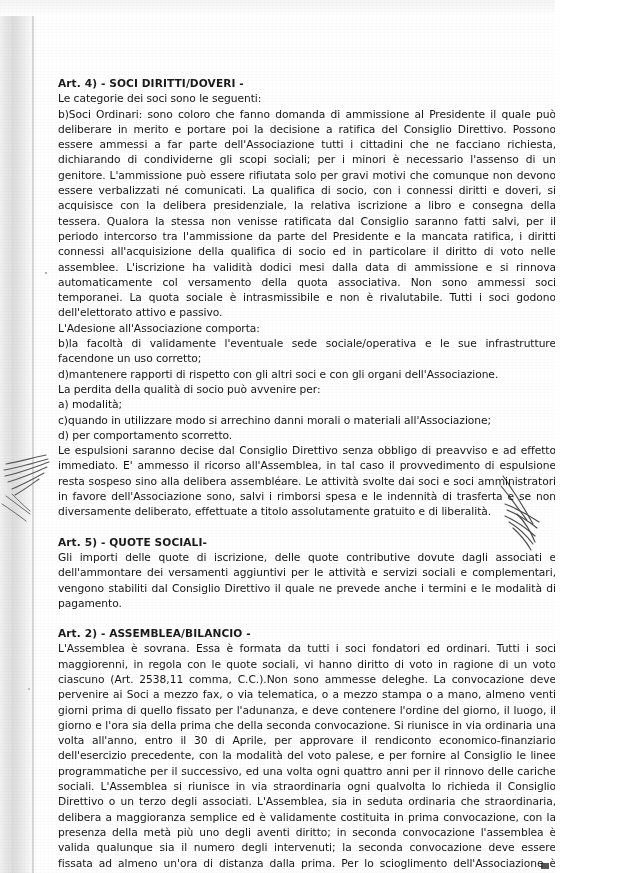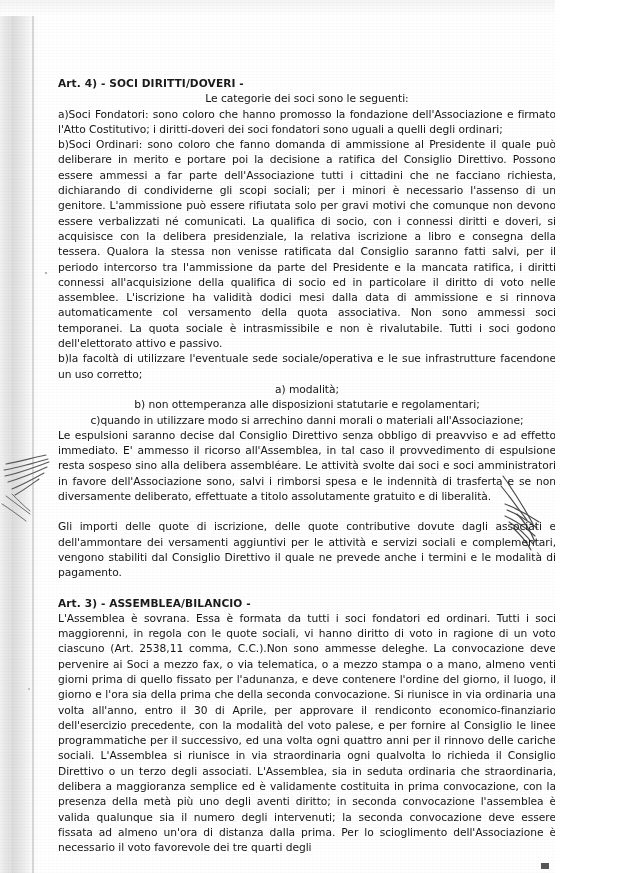--- a/index.html
+++ b/index.html
@@ -104,21 +104,21 @@
   }
   .para {
     font-size: 10.7px;
     color: #151515;
     line-height: 15.3px;
     margin: 0;
     text-align: justify;
     text-justify: inter-word;
     letter-spacing: -0.05px;
   }
-  .para.noj { text-align: center; }
+  .para.noj { text-align: left; }
   .spacer-lg { height: 15px; }
 
   
   .grain {
     position: absolute;
     inset: 0;
     pointer-events: none;
     opacity: .055;
     background-image:
       repeating-linear-gradient(0deg, rgba(0,0,0,.6) 0px, rgba(0,0,0,0) 1px, rgba(0,0,0,0) 3px),
@@ -170,38 +170,41 @@
       <path d="M14 58 C22 65, 28 73, 32 80"></path>
       <path d="M18 44 C26 52, 32 62, 36 72"></path>
     </g>
   </svg>
 
   <div class="doc-body">
 
     <div class="blk">
       <p class="heading">Art. 4) - SOCI DIRITTI/DOVERI -</p>
       <p class="para noj"> Le categorie dei soci sono le seguenti:</p>
-      <p class="para">a)Soci Fondatori: sono coloro che hanno promosso la fondazione dell'Associazione e firmato l'Atto Costitutivo; i diritti-doveri dei soci fondatori sono uguali a quelli degli ordinari;</p>
       <p class="para">b)Soci Ordinari: sono coloro che fanno domanda di ammissione al Presidente il quale può deliberare in merito e portare poi la decisione a ratifica del Consiglio Direttivo. Possono essere ammessi a far parte dell'Associazione tutti i cittadini che ne facciano richiesta, dichiarando di condividerne gli scopi sociali; per i minori è necessario l'assenso di un genitore. L'ammissione può essere rifiutata solo per gravi motivi che comunque non devono essere verbalizzati né comunicati. La qualifica di socio, con i connessi diritti e doveri, si acquisisce con la delibera presidenziale, la relativa iscrizione a libro e consegna della tessera. Qualora la stessa non venisse ratificata dal Consiglio saranno fatti salvi, per il periodo intercorso tra l'ammissione da parte del Presidente e la mancata ratifica, i diritti connessi all'acquisizione della qualifica di socio ed in particolare il diritto di voto nelle assemblee. L'iscrizione ha validità dodici mesi dalla data di ammissione e si rinnova automaticamente col versamento della quota associativa. Non sono ammessi soci temporanei. La quota sociale è intrasmissibile e non è rivalutabile. Tutti i soci godono dell'elettorato attivo e passivo.</p>
-      <p class="para">b)la facoltà di utilizzare l'eventuale sede sociale/operativa e le sue infrastrutture facendone un uso corretto;</p>
+      <p class="para noj">L'Adesione all'Associazione comporta:</p>
+      <p class="para">b)la facoltà di validamente l'eventuale sede sociale/operativa e le sue infrastrutture facendone un uso corretto;</p>
+      <p class="para noj">d)mantenere rapporti di rispetto con gli altri soci e con gli organi dell'Associazione.</p>
+      <p class="para noj">La perdita della qualità di socio può avvenire per:</p>
       <p class="para noj">a) modalità;</p>
-      <p class="para noj">b) non ottemperanza alle disposizioni statutarie e regolamentari;</p>
       <p class="para noj">c)quando in utilizzare modo si arrechino danni morali o materiali all'Associazione;</p>
+      <p class="para noj">d) per comportamento scorretto.</p>
       <p class="para"> Le espulsioni saranno decise dal Consiglio Direttivo senza obbligo di preavviso e ad effetto immediato. E' ammesso il ricorso all'Assemblea, in tal caso il provvedimento di espulsione resta sospeso sino alla delibera assembléare. Le attività svolte dai soci e soci amministratori in favore dell'Associazione sono, salvi i rimborsi spesa e le indennità di trasferta e se non diversamente deliberato, effettuate a titolo assolutamente gratuito e di liberalità.</p>
     </div>
 
     <div class="spacer-lg"></div>
 
     <div class="blk">
+      <p class="heading">Art. 5) - QUOTE SOCIALI-</p>
       <p class="para">Gli importi delle quote di iscrizione, delle quote contributive dovute dagli associati e dell'ammontare dei versamenti aggiuntivi per le attività e servizi sociali e complementari, vengono stabiliti dal Consiglio Direttivo il quale ne prevede anche i termini e le modalità di pagamento.</p>
     </div>
 
     <div class="spacer-lg"></div>
 
     <div class="blk">
-      <p class="heading">Art. 3) - ASSEMBLEA/BILANCIO -</p>
+      <p class="heading">Art. 2) - ASSEMBLEA/BILANCIO -</p>
       <p class="para">L'Assemblea è sovrana. Essa è formata da tutti i soci fondatori ed ordinari. Tutti i soci maggiorenni, in regola con le quote sociali, vi hanno diritto di voto in ragione di un voto ciascuno (Art. 2538,11 comma, C.C.).Non sono ammesse deleghe. La convocazione deve pervenire ai Soci a mezzo fax, o via telematica, o a mezzo stampa o a mano, almeno venti giorni prima di quello fissato per l'adunanza, e deve contenere l'ordine del giorno, il luogo, il giorno e l'ora sia della prima che della seconda convocazione. Si riunisce in via ordinaria una volta all'anno, entro il 30 di Aprile, per approvare il rendiconto economico-finanziario dell'esercizio precedente, con la modalità del voto palese, e per fornire al Consiglio le linee programmatiche per il successivo, ed una volta ogni quattro anni per il rinnovo delle cariche sociali. L'Assemblea si riunisce in via straordinaria ogni qualvolta lo richieda il Consiglio Direttivo o un terzo degli associati. L'Assemblea, sia in seduta ordinaria che straordinaria, delibera a maggioranza semplice ed è validamente costituita in prima convocazione, con la presenza della metà più uno degli aventi diritto; in seconda convocazione l'assemblea è valida qualunque sia il numero degli intervenuti; la seconda convocazione deve essere fissata ad almeno un'ora di distanza dalla prima. Per lo scioglimento dell'Associazione è necessario il voto favorevole dei tre quarti degli</p>
     </div>
 
   </div>
 
   <div class="grain"></div>
 </div>
 
 </body></html>

